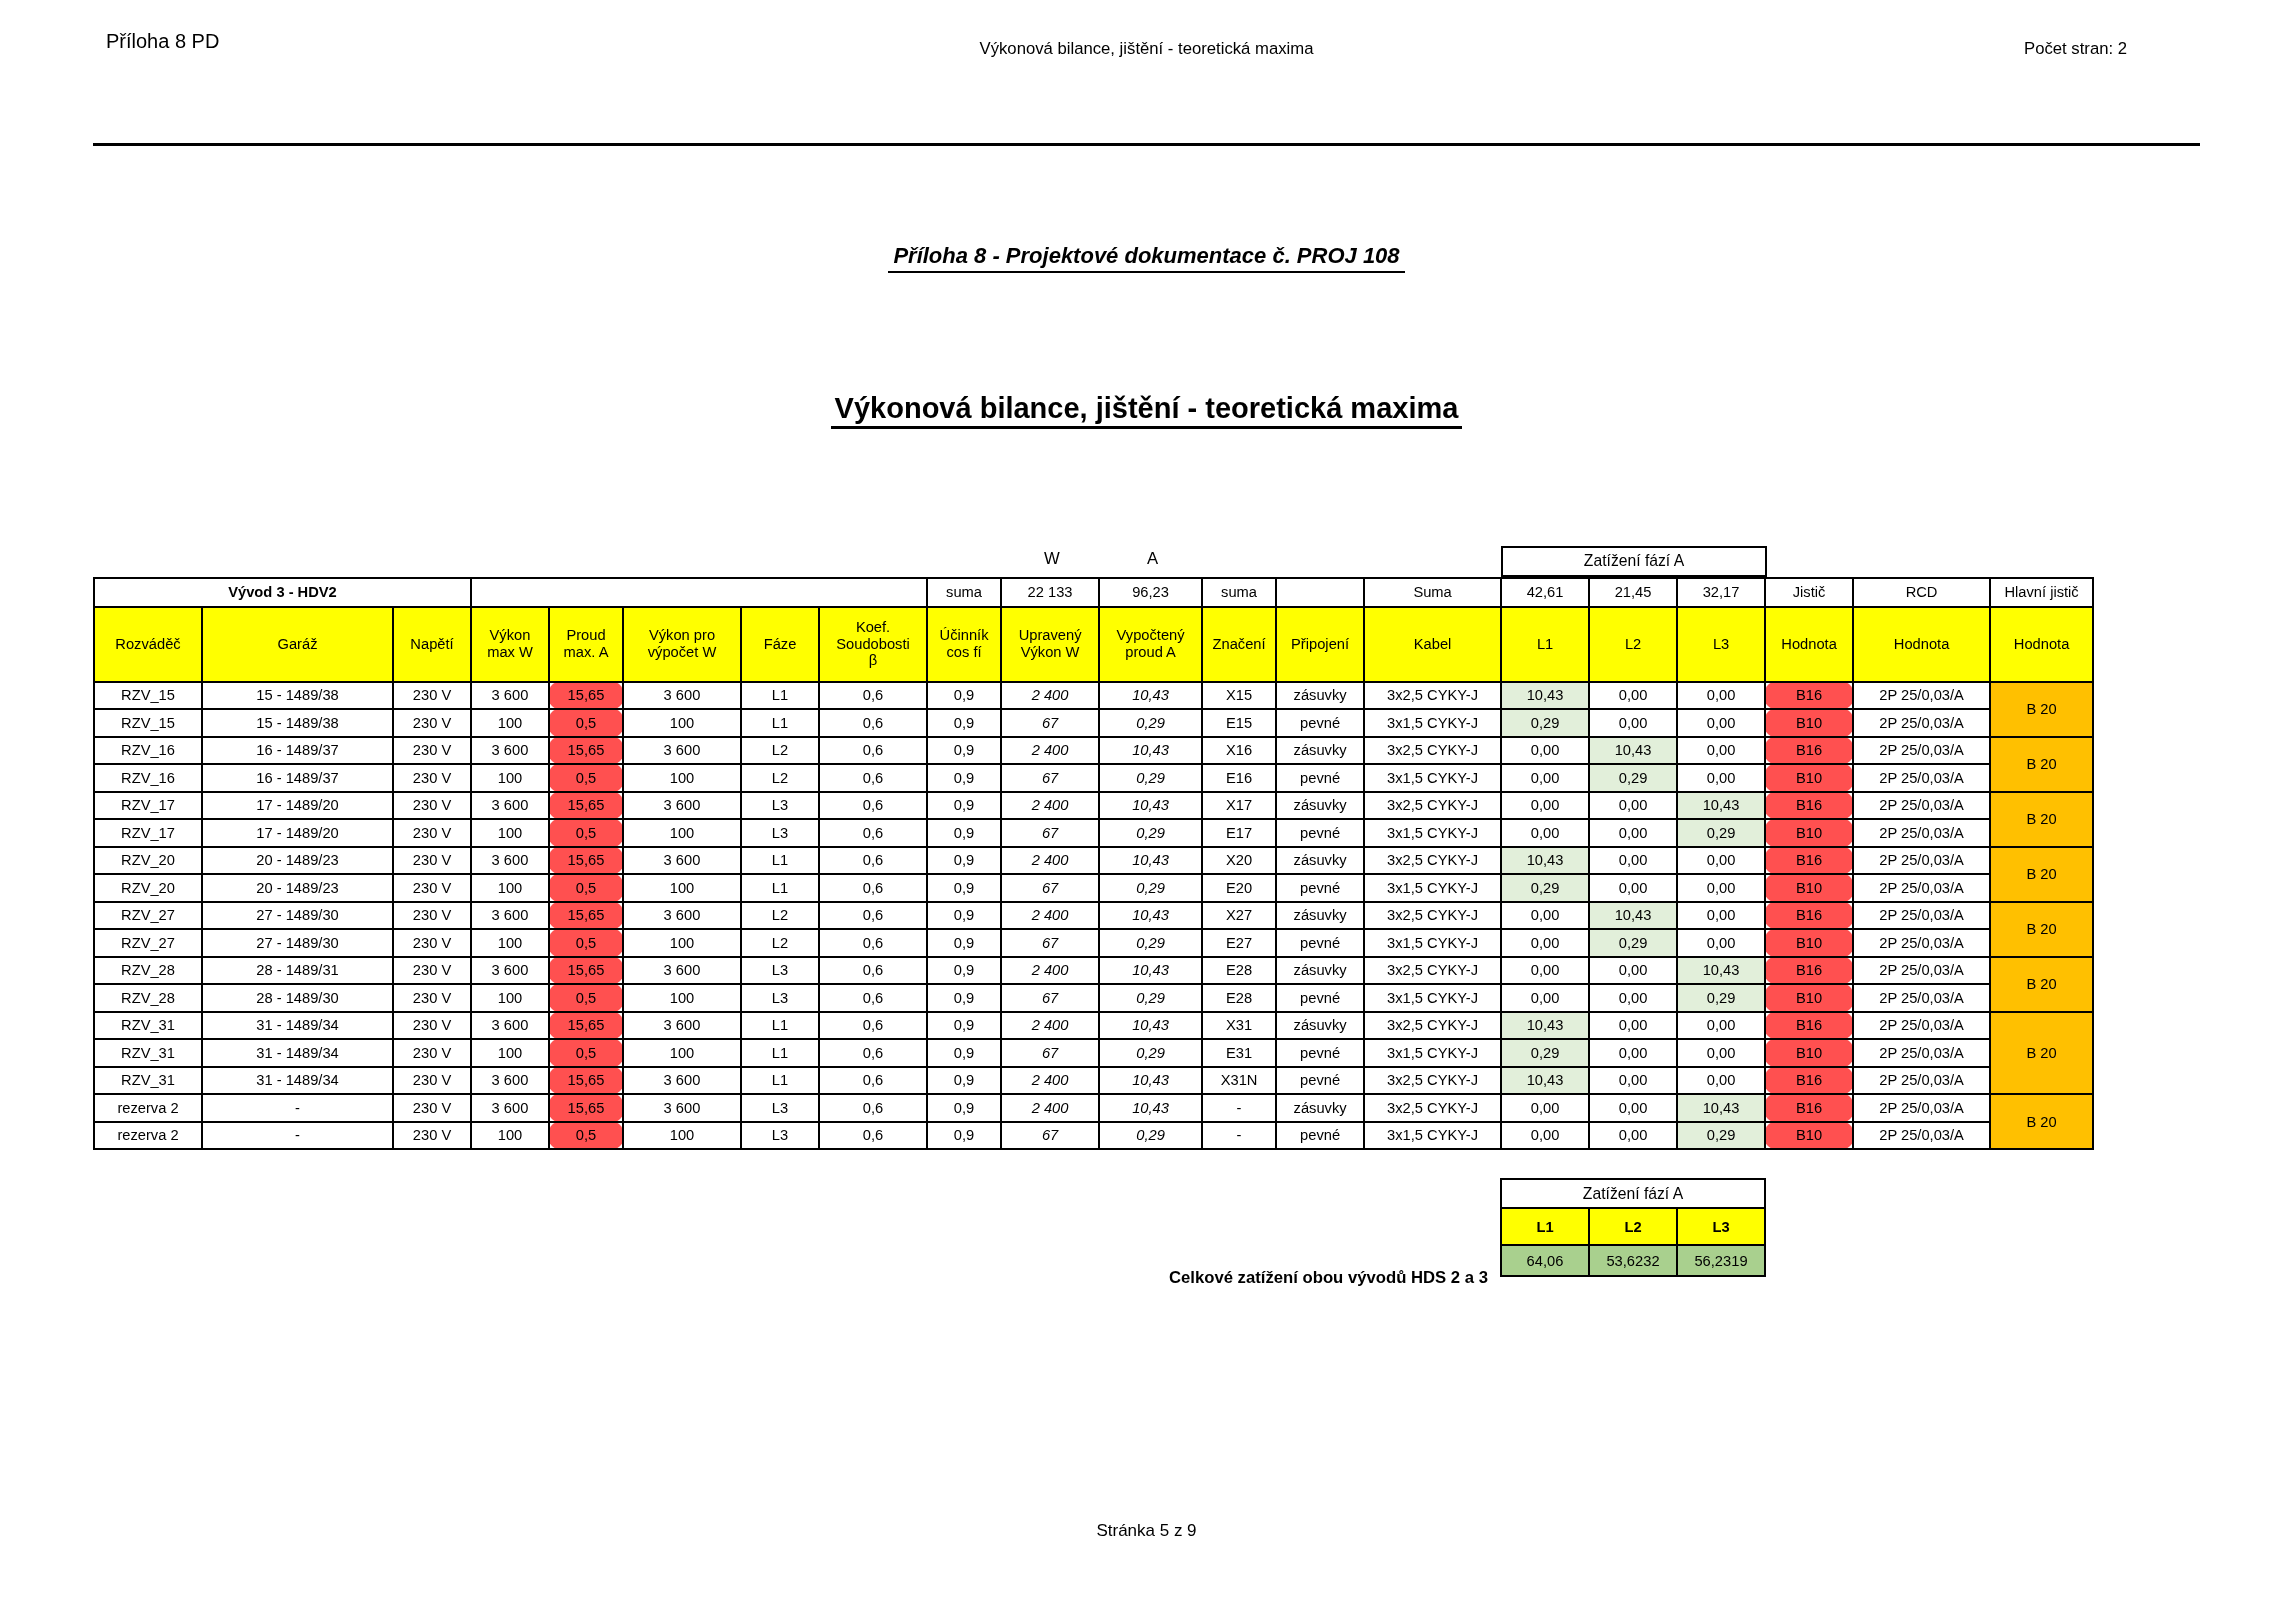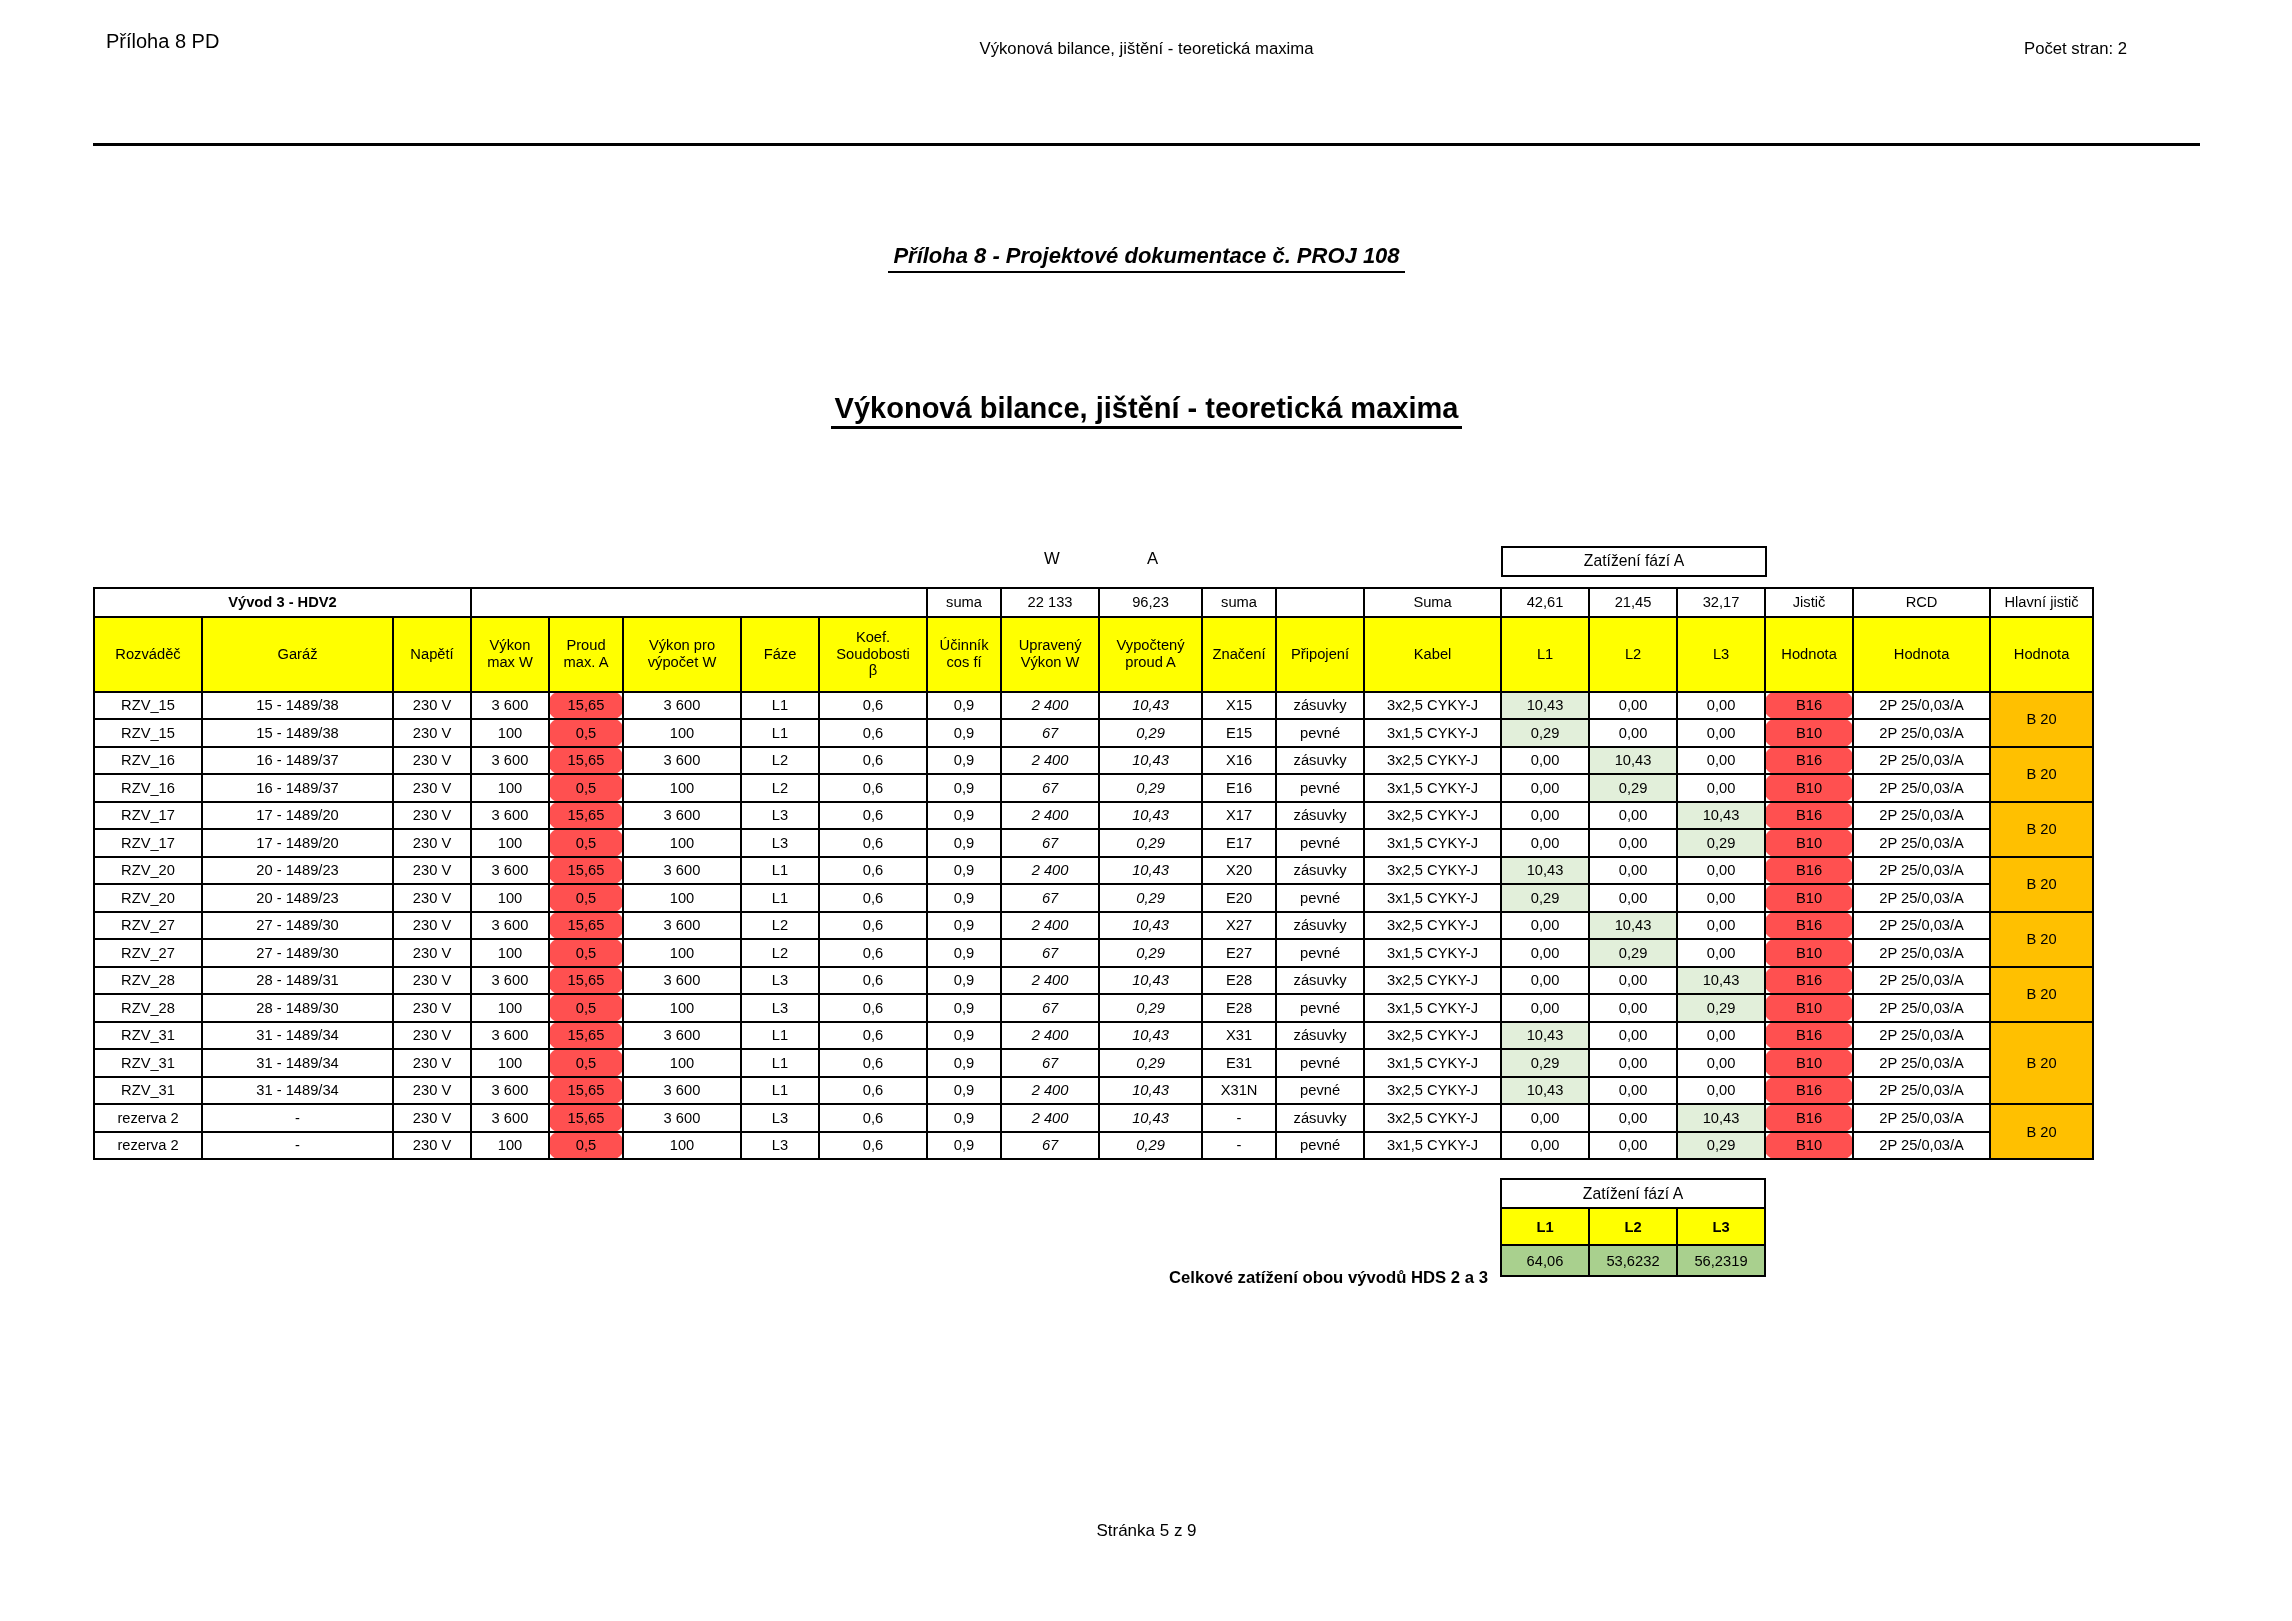--- a/index.html
+++ b/index.html
@@ -19,21 +19,21 @@
   .doc-subtitle{top:293px;font-size:18.6px;font-style:italic;}
   .section-title{top:392px;font-size:29px;font-weight:bold;}
   .section-title span{border-bottom:3.9px solid #000;padding:0 3.9px 2px 3.9px;}
 
   
   .table-zone{position:absolute;left:93px;top:546px;width:2098px;}
   .unit-w{position:absolute;left:910px;width:98px;top:2.9px;text-align:center;font-size:16.7px;}
   .unit-a{position:absolute;left:1008px;width:103px;top:2.9px;text-align:center;font-size:16.7px;}
   .phase-box{position:absolute;left:1408px;top:0;width:266px;height:31px;border:2.9px solid #000;
              box-sizing:border-box;background:#fff;text-align:center;font-size:15.7px;line-height:26.5px;}
-  table.main{border-collapse:collapse;table-layout:fixed;width:2000px;margin-top:41px;
+  table.main{border-collapse:collapse;table-layout:fixed;width:2000px;margin-top:31px;
              border:2.9px solid #000;}
   table.main td{border:2px solid #000;text-align:center;vertical-align:middle;
                 font-size:14.7px;height:25.5px;padding:0 2px;overflow:hidden;}
   tr.sum-row td{height:26.5px;background:#fff;}
   tr.head-row td{background:#FFFF00;height:73px;line-height:16.7px;border-top-width:2.9px;border-bottom-width:2.9px;}
   tr.group-start td{border-top-width:2.9px;}
   td.gray{background:#ABABAB;font-weight:bold;font-size:15.7px;}
   td.red{background:#FF5050;border-radius:10px;}
   td.orange{background:#FFC000;font-size:15.7px;}
   td.lg{background:#E2EFDA;}

